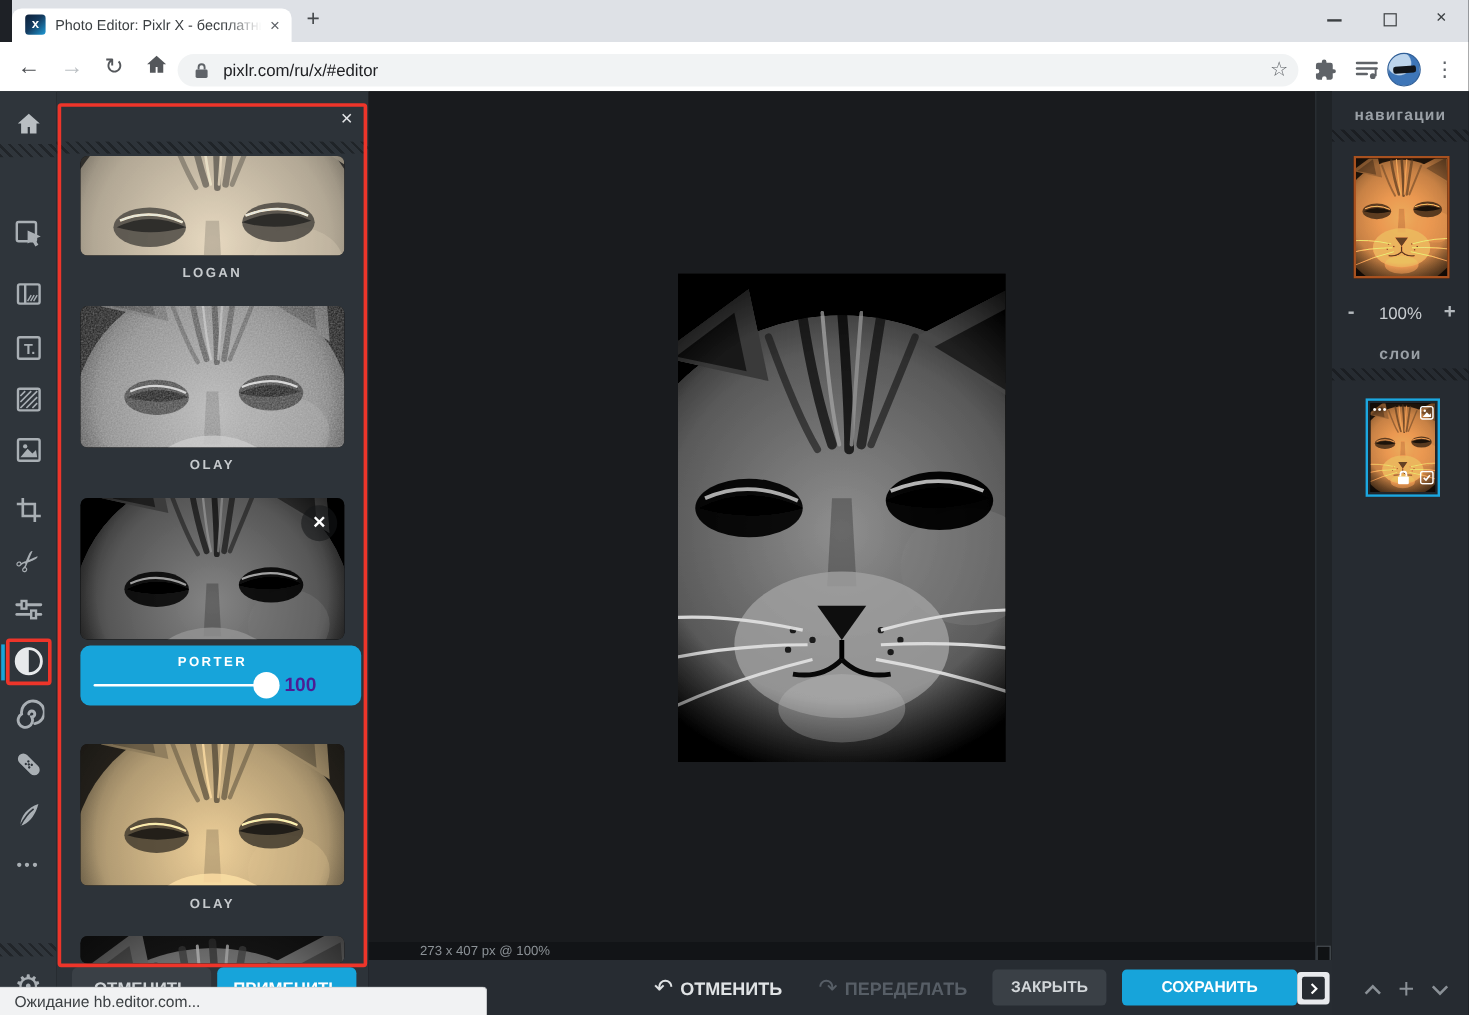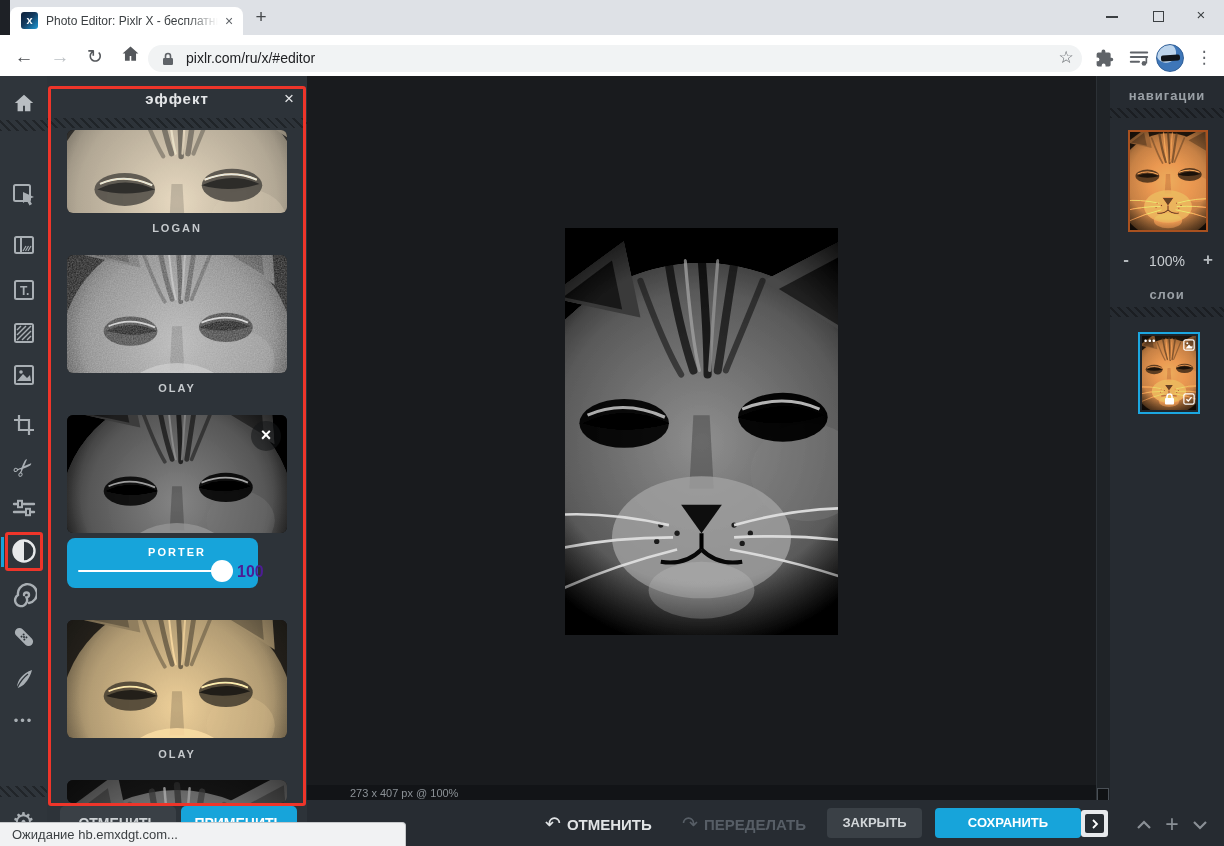--- a/index.html
+++ b/index.html
@@ -61,21 +61,21 @@
   .panel-close { left:322px; top:88px; width:22px; height:22px; color:#e4e6e8; font-size:17px;
                  text-align:center; line-height:22px; left:278px; }
   .panel-hatch { left:47px; top:118px; width:260px; height:10px; }
   .tile { left:67px; width:220px; border-radius:6px; overflow:hidden; background:#111; }
   .tile svg { display:block; width:100%; height:100%; }
   .tile-label { left:67px; width:220px; text-align:center; font-size:11px; font-weight:bold;
                 letter-spacing:2px; color:#c6cacd; }
   .preset-remove { left:251px; top:421px; width:30px; height:30px; border-radius:50%;
                    background:rgba(20,22,24,.55); color:#fff; font-size:18px; font-weight:bold;
                    text-align:center; line-height:29px; z-index:4; }
-  .slider-card { left:67px; top:538px; width:191px; height:50px; background:#17a4da;
+  .slider-card { left:67px; top:538px; width:234px; height:50px; background:#17a4da;
                  border-radius:8px; z-index:3; }
   .slider-label { left:0; top:8px; width:220px; text-align:center; font-size:11px;
                   font-weight:bold; letter-spacing:2px; color:#ffffff; }
   .slider-track { left:11px; top:32px; width:144px; height:2px; background:#ffffff; border-radius:1px; }
   .slider-thumb { left:144px; top:22px; width:22px; height:22px; border-radius:50%; background:#ffffff; }
   .slider-value { left:170px; top:25px; width:44px; font-size:16px; font-weight:bold; color:#4c1d95; }
   .panel-footer-btn { top:806px; height:36px; border-radius:5px; text-align:center;
                       line-height:34px; font-size:14px; font-weight:bold; }
 
   
@@ -377,21 +377,20 @@
     <svg width="24" height="24" viewBox="0 0 24 24">
       <path d="M5 21 C5 13 11 6 20 3 C18 11 13 18 8 20 C7 20.6 5.8 21 5 21 Z" fill="#a9afb4"></path>
       <path d="M5 21 C8 15 12 10 16 7" stroke="#2f353b" stroke-width="1.4" fill="none"></path>
       </svg>
   </div>
   <div class="abs side-icon" style="top:703px;font-size:13px;letter-spacing:2px">•••</div>
   <div class="abs side-hatch hatch" style="top:786px"></div>
   <div class="abs side-icon" style="top:805px;font-size:26px">⚙</div>
 
   <div class="abs panel"></div>
-  <div class="abs panel-title">эффект</div>
   <div class="abs panel-close">×</div>
   <div class="abs panel-hatch hatch"></div>
 
   <div class="abs tile" style="top:130px;height:83px">
     <svg class="cat-logan" viewBox="20 40 160 86" preserveAspectRatio="xMidYMid slice">
         <use href="#catface"></use>
       </svg>
   </div>
   <div class="abs tile-label" style="top:222px">LOGAN</div>
 
@@ -499,16 +498,16 @@
       </svg>
   </div>
   <div class="abs rp-plus">+</div>
   <div class="abs rp-chevron" style="left:1189px">
     <svg width="16" height="10" viewBox="0 0 16 10">
         <path d="M2 2 L8 8 L14 2" fill="none" stroke="#8a9096" stroke-width="2.2"></path>
       </svg>
   </div>
 
   <div class="abs status-bubble">
-    <div class="status-text">Ожидание hb.emxdgt.com...</div>
+    <div class="status-text">Ожидание hb.editor.com...</div>
   </div>
 
 </div>
 
 </body></html>

